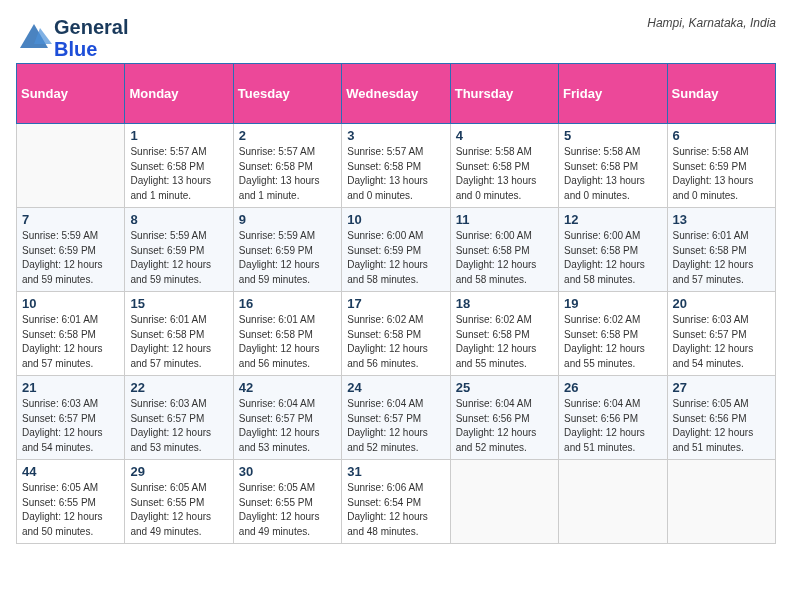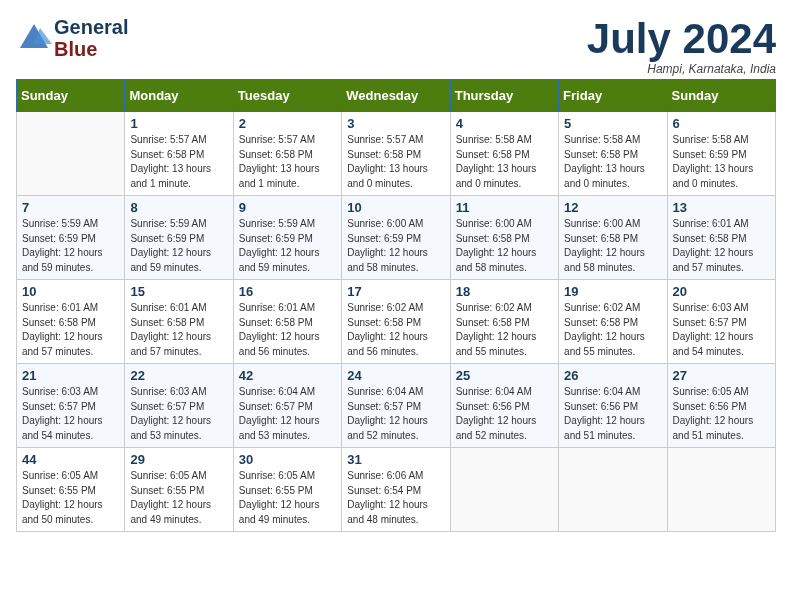--- a/index.html
+++ b/index.html
@@ -34,25 +34,25 @@
       font-size: 12px;
       color: #444;
       font-style: italic;
     }
     table {
       width: 100%;
       border-collapse: collapse;
       table-layout: fixed;
     }
     thead tr th {
-      background: #4d7c0f;
+      background: #ec4899;
       color: #fff;
       font-size: 13px;
       font-weight: bold;
-      padding: 8px 4px;
+      padding: 22px 4px;
       text-align: left;
       border: 1px solid #2a6db5;
     }
     tbody tr td {
       border: 1px solid #ccc;
       vertical-align: top;
       padding: 4px 5px;
       height: 80px;
       font-size: 10.5px;
       color: #222;
@@ -84,26 +84,25 @@
   <div class="logo">
     <div style="display:flex;align-items:center;gap:2px;">
       <div style="position:relative;width:36px;height:36px;">
         <svg width="36" height="36" viewBox="0 0 36 36">
           <polygon points="18,4 32,28 4,28" fill="#2a6db5" opacity="0.85"></polygon>
           <polygon points="24,8 36,24 18,24" fill="#4a90d9" opacity="0.7"></polygon>
         </svg>
       </div>
       <div>
         <div style="font-size:20px;font-weight:bold;color:#1a3a5c;line-height:1.1;">General</div>
-        <div style="font-size:20px;font-weight:bold;color:#7f1d1d;line-height:1.1;">Blue</div>
+        <div style="font-size:20px;font-weight:bold;color:#1d4ed8;line-height:1.1;">Blue</div>
       </div>
     </div>
   </div>
   <div class="title-block">
-    <div class="month-title">July 2024</div>
     <div class="location">Hampi, Karnataka, India</div>
   </div>
 </div>
 
 <table>
   <thead>
     <tr id="header-row">
         <th>Sunday</th>
         <th>Monday</th>
         <th>Tuesday</th>

